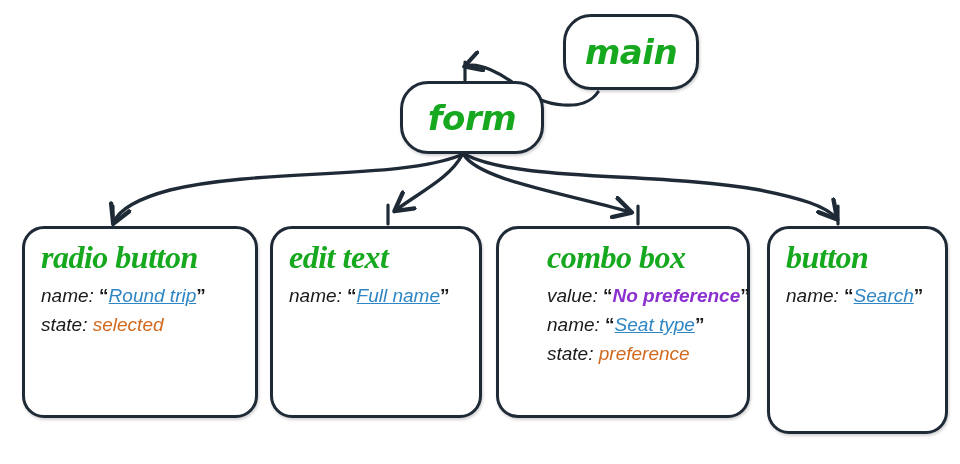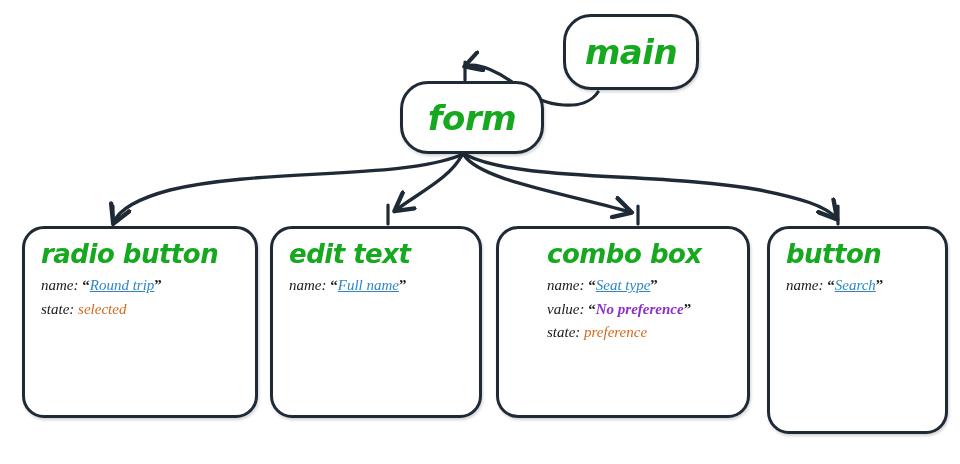--- a/index.html
+++ b/index.html
@@ -56,30 +56,31 @@
   .node.compact .node-title {
     font-size: 34px;
     line-height: 1;
   }
 
   
   .node.attrs {
     padding: 10px 14px 0 16px;
   }
   .node.attrs .node-title {
-    font-size: 26px;
+    font-size: 32px;
     line-height: 1.05;
     display: block;
     margin: 2px 0 6px 0;
+    font-family: Liberation Serif, serif;
   }
 
   .attr-row {
-    font-family: Liberation Serif, serif;
+    font-family: Liberation Sans, sans-serif;
     font-style: italic;
-    font-size: 15px;
+    font-size: 19px;
     line-height: 1.55;
     color: #1a1a1a;
     white-space: nowrap;
   }
   .attr-key {
     color: #1a1a1a;
     font-style: italic;
   }
   .quote {
     color: #1a1a1a;
@@ -165,26 +166,26 @@
     <span class="node-title">edit text</span>
     <div class="attr-row">
       <span class="attr-key">name:</span>
       <span class="quote">“</span><span class="val-link">Full name</span><span class="quote">”</span>
     </div>
   </div>
 
   <div class="node attrs" id="node-combo">
     <span class="node-title">combo box</span>
     <div class="attr-row">
+      <span class="attr-key">value:</span>
+      <span class="quote">“</span><span class="val-purple">No preference</span><span class="quote">”</span>
+    </div>
+    <div class="attr-row">
       <span class="attr-key">name:</span>
       <span class="quote">“</span><span class="val-link">Seat type</span><span class="quote">”</span>
-    </div>
-    <div class="attr-row">
-      <span class="attr-key">value:</span>
-      <span class="quote">“</span><span class="val-purple">No preference</span><span class="quote">”</span>
     </div>
     <div class="attr-row">
       <span class="attr-key">state:</span>
       <span class="val-state">preference</span>
     </div>
   </div>
 
   <div class="node attrs" id="node-button">
     <span class="node-title">button</span>
     <div class="attr-row">

